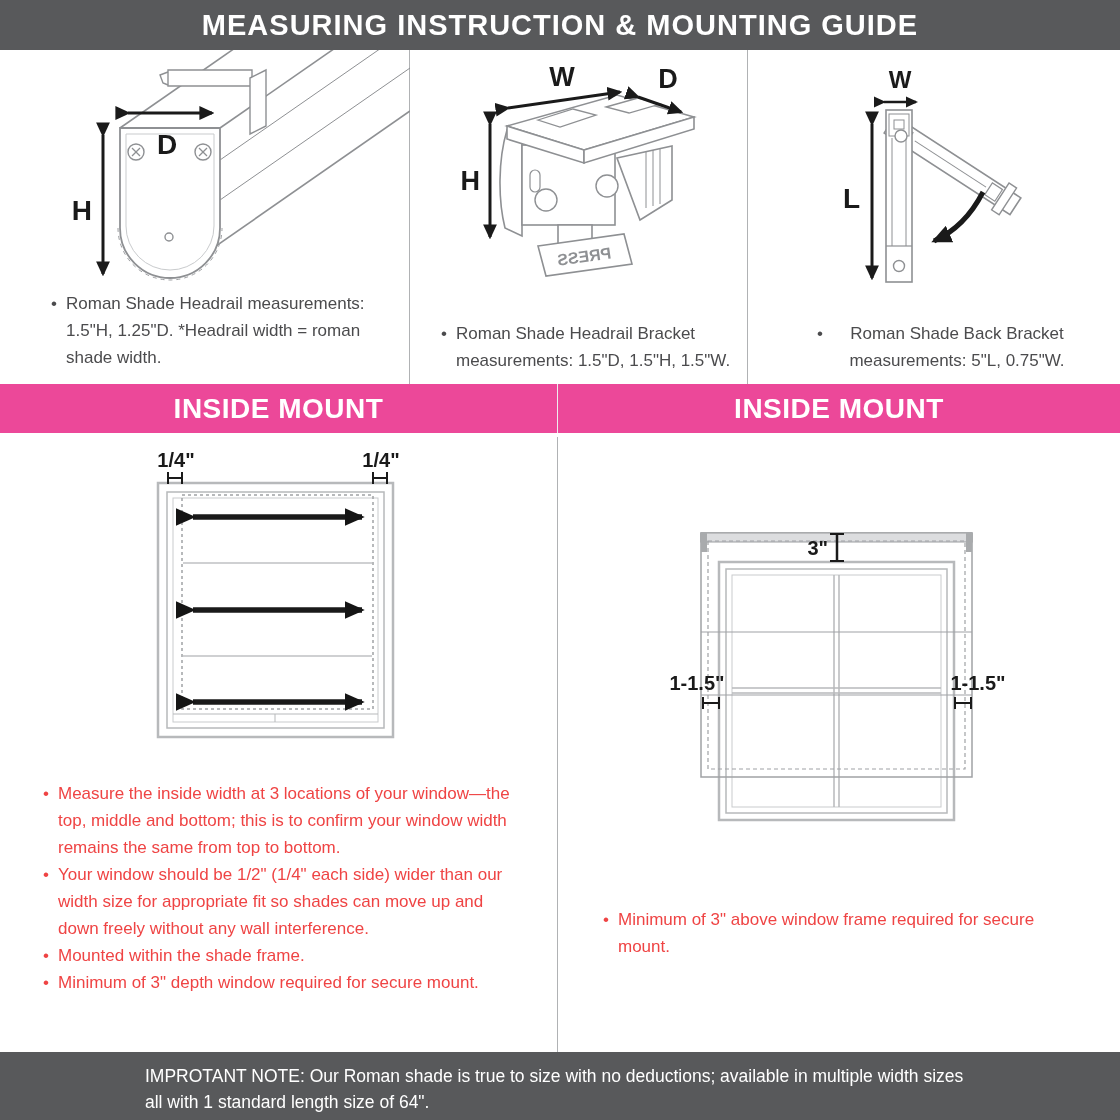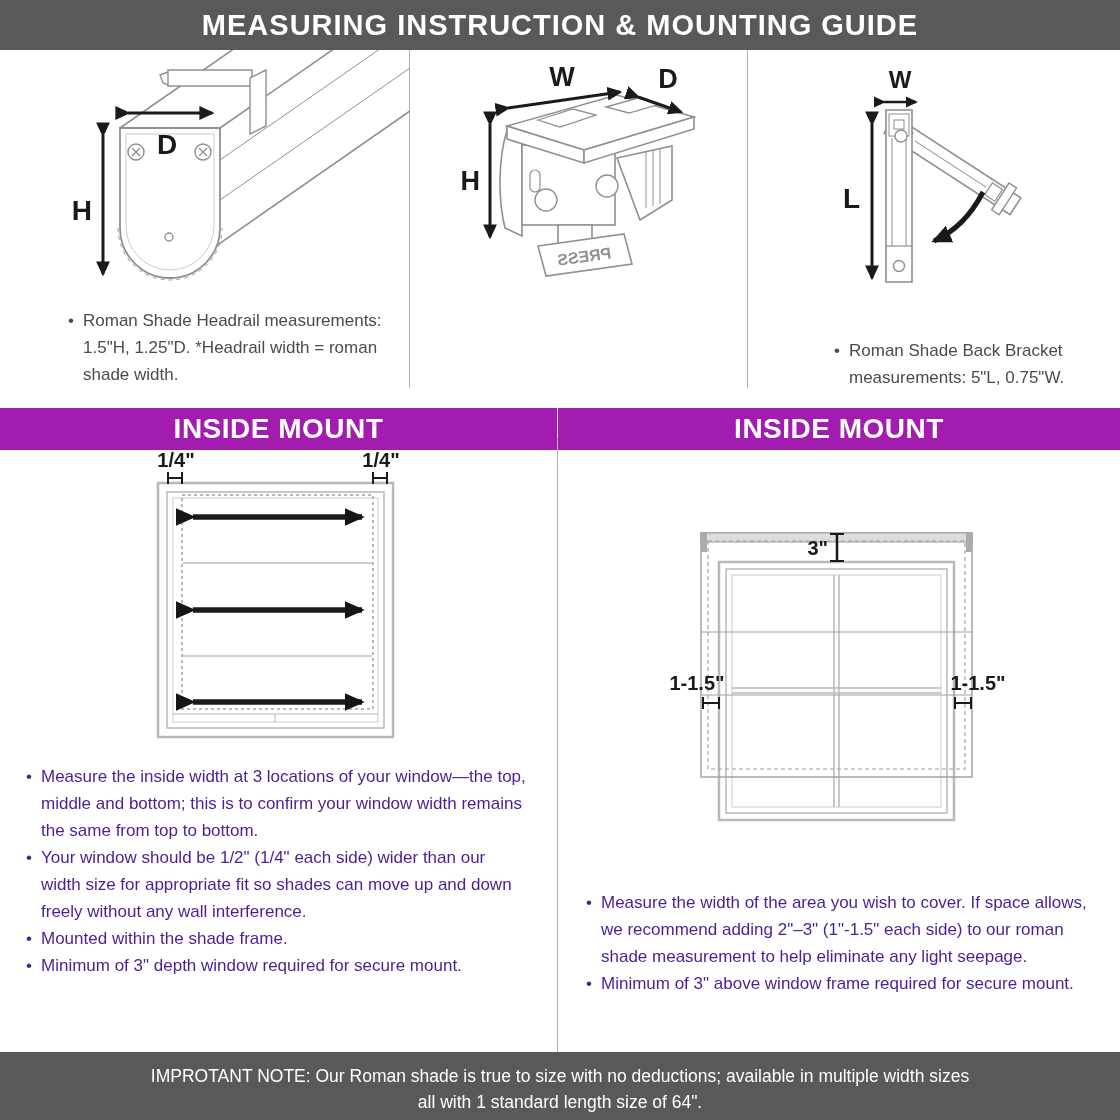--- a/index.html
+++ b/index.html
@@ -11,46 +11,46 @@
           display:flex;align-items:center;justify-content:center;}
   .banner h1{margin:16px;color:#fff;font-size:29px;font-weight:700;letter-spacing:1px;}
 
   
   .panels{position:absolute;top:50px;left:0;width:1120px;height:338px;display:flex;}
   .panel{position:relative;height:338px;box-sizing:border-box;}
   .panel.p1{width:410px;border-right:1px solid #b0b2b4;}
   .panel.p2{width:338px;border-right:1px solid #b0b2b4;}
   .panel.p3{flex:1;}
   .panel svg{display:block;}
-  .note{position:absolute;margin:17px;font-size:17px;line-height:27px;color:#4b4b4d;}
+  .note{position:absolute;margin:0;font-size:17px;line-height:27px;color:#4b4b4d;}
   .note::before{content:"\2022";position:absolute;left:-15px;top:0;color:#4b4b4d;}
 
   
-  .mount-heads{position:absolute;top:408px;left:0;width:1120px;height:42px;display:flex;background:#a21caf;}
+  .mount-heads{position:absolute;top:384px;left:0;width:1120px;height:49px;display:flex;background:#ec4899;}
   .mh{display:flex;align-items:center;justify-content:center;box-sizing:border-box;}
   .mh.left{width:558px;border-right:1px solid #ededee;}
   .mh.right{flex:1;}
   .mh h2{margin:0;color:#fff;font-size:28px;font-weight:700;letter-spacing:0.5px;}
 
   
   .mount-content{position:absolute;top:437px;left:0;width:1120px;height:615px;display:flex;}
   .mc{position:relative;box-sizing:border-box;}
   .mc.left{width:558px;border-right:1px solid #b0b2b4;}
   .mc.right{flex:1;}
   .mc svg{position:absolute;top:0;left:0;}
 
-  ul.bullets{list-style:none;margin:0;padding:0;font-size:17px;line-height:27px;color:#4c1d95;}
+  ul.bullets{list-style:none;margin:17px;padding:0;font-size:17px;line-height:27px;color:#ef4444;}
   ul.bullets li{position:relative;padding-left:13px;}
   ul.bullets li::before{content:"\2022";position:absolute;left:-2px;top:0;}
   .inside-bullets{position:absolute;top:326px;left:28px;right:28px;}
   .outside-bullets{position:absolute;top:452px;left:30px;right:22px;}
 
   
   .footer{position:absolute;top:1052px;left:0;width:1120px;height:68px;background:#58595b;}
-  .footer p{margin:0 auto;padding-top:11px;max-width:830px;text-align:center;color:#fff;
+  .footer p{margin:0 auto;padding-top:11px;max-width:830px;text-align:left;color:#fff;
             font-size:17.5px;line-height:26px;}
 
   
   text.dim{font-family:"Liberation Sans",sans-serif;font-weight:700;fill:#1a1a1a;}
   .ln{stroke:#8e9093;fill:none;}
   .shape{stroke:#8e9093;fill:#fff;}
   .frame{stroke:#b7b9bb;fill:none;}
   .shade{stroke:#a0a2a5;fill:none;}
   .arrow{stroke:#1a1a1a;fill:none;}
   .tick{stroke:#1a1a1a;fill:none;}
@@ -135,20 +135,21 @@
           <polygon class="shape" points="128,196 214,184 222,214 136,226" stroke-width="1.6"></polygon>
           <text font-size="16" font-weight="700" fill="#8e9093" text-anchor="middle" transform="translate(175,212) rotate(-8) scale(-1,1)">PRESS</text>
         </g>
         <line class="arrow" x1="98" y1="58" x2="210" y2="42" stroke-width="3" marker-start="url(#ah2)" marker-end="url(#ah2)"></line>
         <line class="arrow" x1="228" y1="47" x2="271" y2="62" stroke-width="3" marker-start="url(#ah2)" marker-end="url(#ah2)"></line>
         <line class="arrow" x1="80" y1="74" x2="80" y2="187" stroke-width="3" marker-start="url(#ah2)" marker-end="url(#ah2)"></line>
         <text class="dim" x="152" y="36" font-size="27" text-anchor="middle">W</text>
         <text class="dim" x="258" y="38" font-size="27" text-anchor="middle">D</text>
         <text class="dim" x="70" y="140" font-size="27" text-anchor="end">H</text>
       </svg>
+      <p class="note" style="left:46px;top:270px;width:286px;">Roman Shade Headrail Bracket measurements: 1.5"D, 1.5"H, 1.5"W.</p>
     </div>
 
     <div class="panel p3">
       <svg width="371" height="245" viewBox="0 0 371 245">
         <defs>
           <marker id="ah3" markerWidth="5" markerHeight="4.6" refX="4.2" refY="2.3" orient="auto" markerUnits="strokeWidth">
             <path d="M0,0 L5,2.3 L0,4.6 Z" fill="#1a1a1a"></path>
           </marker>
           <marker id="ah3b" markerWidth="4" markerHeight="3.6" refX="3.4" refY="1.8" orient="auto" markerUnits="strokeWidth">
             <path d="M0,0 L4,1.8 L0,3.6 Z" fill="#1a1a1a"></path>
@@ -170,21 +171,21 @@
           <rect class="ln" x="146" y="70" width="10" height="9" stroke-width="1"></rect>
           <circle class="ln" cx="151" cy="216" r="5.5" stroke-width="1.4"></circle>
           <circle class="shape" cx="153" cy="86" r="6" stroke-width="1.4"></circle>
         </g>
         <path class="arrow" d="M235,142 Q217,177 186,191" stroke-width="5" marker-end="url(#ah3b)"></path>
         <line class="arrow" x1="136" y1="52" x2="168" y2="52" stroke-width="2.5" marker-start="url(#ah3)" marker-end="url(#ah3)"></line>
         <line class="arrow" x1="124" y1="74" x2="124" y2="228" stroke-width="3" marker-start="url(#ah3)" marker-end="url(#ah3)"></line>
         <text class="dim" x="152" y="38" font-size="24" text-anchor="middle">W</text>
         <text class="dim" x="112" y="158" font-size="28" text-anchor="end">L</text>
       </svg>
-      <p class="note" style="left:84px;top:270px;width:250px;">Roman Shade Back Bracket measurements: 5"L, 0.75"W.</p>
+      <p class="note" style="left:84px;top:270px;width:250px;text-align:center;">Roman Shade Back Bracket measurements: 5"L, 0.75"W.</p>
     </div>
   </section>
 
   <div class="mount-heads">
     <div class="mh left">
       <h2>INSIDE MOUNT</h2>
     </div>
     <div class="mh right">
       <h2>INSIDE MOUNT</h2>
     </div>
@@ -268,21 +269,20 @@
         <g>
           <line class="tick" x1="397" y1="266" x2="413" y2="266" stroke-width="2"></line>
           <line class="tick" x1="397" y1="260" x2="397" y2="272" stroke-width="2"></line>
           <line class="tick" x1="413" y1="260" x2="413" y2="272" stroke-width="2"></line>
         </g>
         <text class="dim" x="270" y="118" font-size="20" text-anchor="end">3"</text>
         <text class="dim" x="139" y="253" font-size="20" text-anchor="middle">1-1.5"</text>
         <text class="dim" x="420" y="253" font-size="20" text-anchor="middle">1-1.5"</text>
       </svg>
       <ul class="bullets outside-bullets">
-        <li>Measure the width of the area you wish to cover. If space allows, we recommend adding 2"–3" (1"-1.5" each side) to our roman shade measurement to help eliminate any light seepage.</li>
         <li>Minimum of 3" above window frame required for secure mount.</li>
       </ul>
     </div>
   </div>
 
   <footer class="footer">
     <p>IMPROTANT NOTE: Our Roman shade is true to size with no deductions; available in multiple width sizes all with 1 standard length size of 64".</p>
   </footer>
 
 </div>

